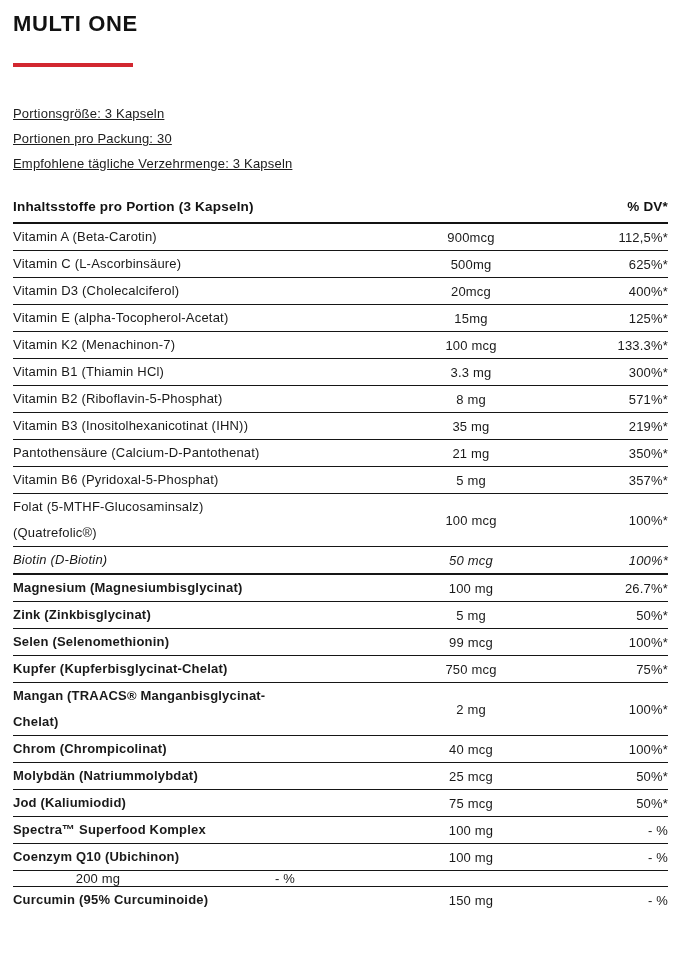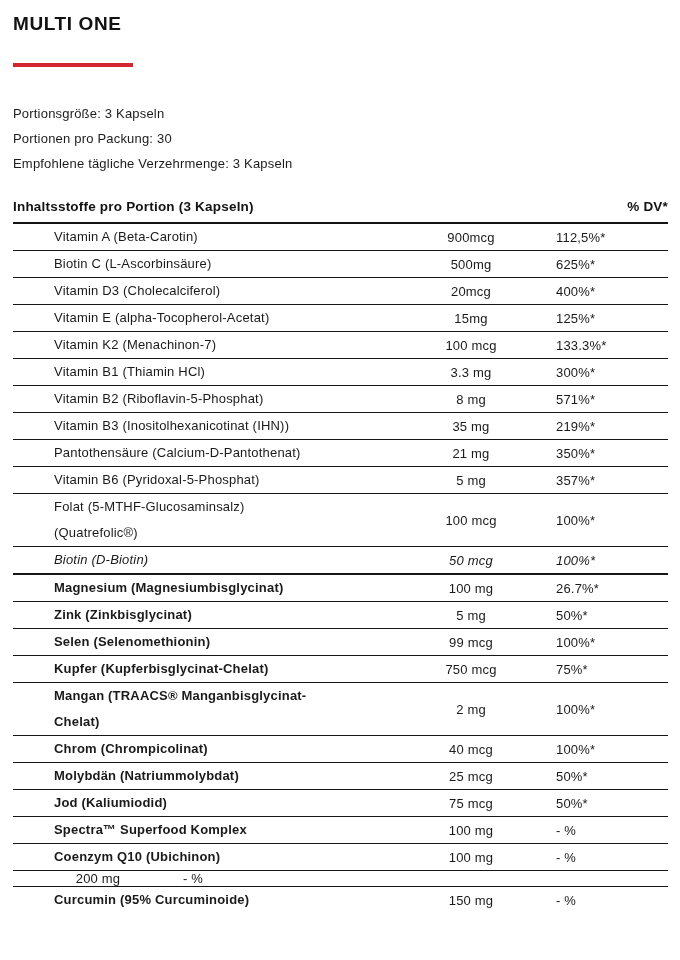--- a/index.html
+++ b/index.html
@@ -11,38 +11,39 @@
   }
   .page {
     width: 680px;
     height: 960px;
     box-sizing: border-box;
     padding: 14px 12px 0 13px;
     background: #ffffff;
     overflow: hidden;
   }
   .title {
-    font-size: 19px;
+    font-size: 22px;
     font-weight: 700;
     letter-spacing: 0.6px;
     color: #121212;
     line-height: 20px;
   }
   .accent-bar {
     width: 120px;
     height: 4px;
     background: #d22730;
     margin-top: 29px;
   }
   .serving {
     margin-top: 34px;
     font-size: 13px;
     line-height: 25px;
     letter-spacing: 0.015em;
     color: #1c1c1c;
+    text-decoration: underline;
   }
   .ing-table {
     margin-top: 19px;
   }
   .thead {
     display: flex;
     align-items: flex-end;
     justify-content: space-between;
     font-size: 13.5px;
     font-weight: 700;
@@ -56,29 +57,28 @@
     align-items: center;
     border-bottom: 1px solid #161616;
     font-size: 13px;
     letter-spacing: 0.015em;
   }
   .row .c-label {
     flex: 1;
     line-height: 26px;
     white-space: pre-line;
     text-align: left;
-    margin-left: 41px;
   }
   .row .c-amount {
     width: 170px;
     text-align: center;
   }
   .row .c-dv {
     width: 112px;
-    text-align: left;
+    text-align: right;
   }
   .row.bold .c-label {
     font-weight: 700;
   }
   .row.thick-after {
     border-bottom-width: 2.5px;
     font-style: italic;
   }
   .row.last {
     border-bottom: none;
@@ -104,21 +104,21 @@
       <div>Inhaltsstoffe pro Portion (3 Kapseln)</div>
       <div>% DV*</div>
     </div>
     <div>
         <div class="row">
           <div class="c-label">Vitamin A (Beta-Carotin)</div>
           <div class="c-amount">900mcg</div>
           <div class="c-dv">112,5%*</div>
         </div>
         <div class="row">
-          <div class="c-label">Biotin C (L-Ascorbinsäure)</div>
+          <div class="c-label">Vitamin C (L-Ascorbinsäure)</div>
           <div class="c-amount">500mg</div>
           <div class="c-dv">625%*</div>
         </div>
         <div class="row">
           <div class="c-label">Vitamin D3 (Cholecalciferol)</div>
           <div class="c-amount">20mcg</div>
           <div class="c-dv">400%*</div>
         </div>
         <div class="row">
           <div class="c-label">Vitamin E (alpha-Tocopherol-Acetat)</div>

